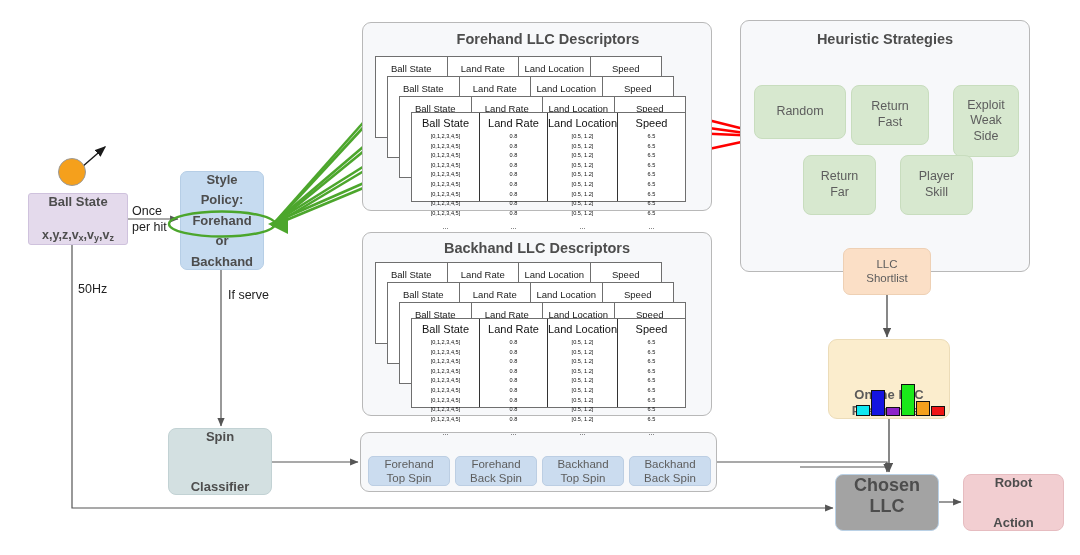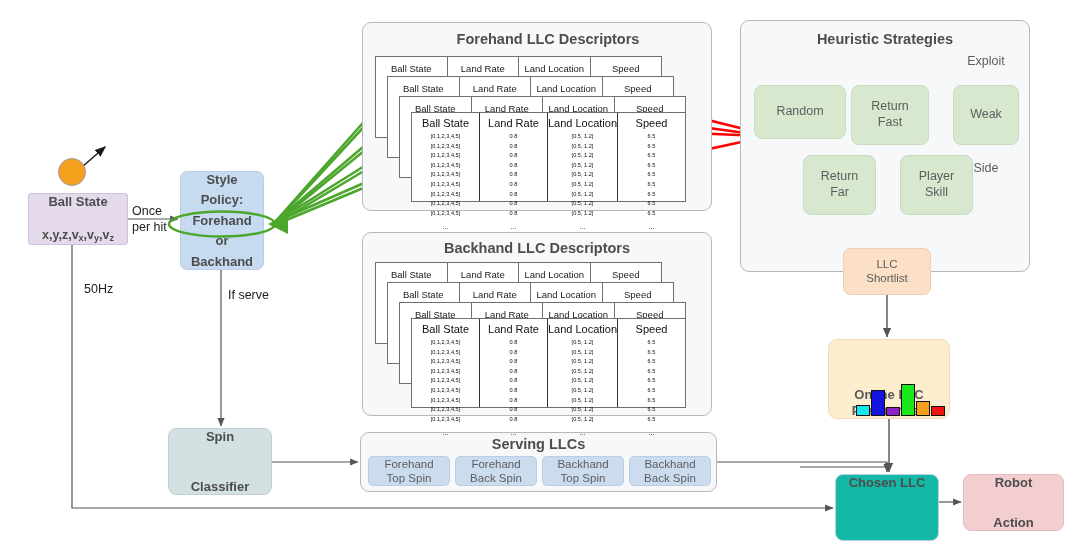--- a/index.html
+++ b/index.html
@@ -19,22 +19,22 @@
              background:#e4daec;border:1px solid #cfc2dd;font-size:13px;}
   .ballstate .l2{font-size:12.5px;margin-top:1px;}
   .ballstate sub{font-size:9px;vertical-align:-2px;}
 
   .stylepolicy{left:180px;top:171px;width:84px;height:99px;border-radius:7px;
                background:#c6dbf0;border:1px solid #b6cee6;font-size:13px;}
 
   .spinclf{left:168px;top:428px;width:104px;height:67px;border-radius:8px;
            background:#d3e0e1;border:1px solid #c2d2d4;font-size:13px;}
 
-  .chosenllc{left:835px;top:474px;width:104px;height:67px;border-radius:8px;
-             background:#14b8a6;border:1px solid #bad1e6;font-size:13px;}
+  .chosenllc{left:835px;top:474px;width:104px;height:57px;border-radius:8px;
+             background:#a3a3a3;border:1px solid #bad1e6;font-size:18px;}
 
   .robotaction{left:963px;top:474px;width:101px;height:57px;border-radius:8px;
                background:#f2ced1;border:1px solid #e6bcc0;font-size:13px;}
 
   .onlineprefs{left:828px;top:339px;width:122px;height:80px;border-radius:9px;
                background:#fbedcd;border:1px solid #ecdcb8;font-size:13px;
                color:#5a5a5a;justify-content:flex-end;padding-top:9px;}
 
   .llcshort{left:843px;top:248px;width:88px;height:47px;border-radius:7px;
             background:#fbdfc6;border:1px solid #eed0b4;font-size:11.5px;
@@ -173,21 +173,21 @@
 
   <div class="ball-icon"></div>
 
   <div class="node ballstate">
     <div>Ball State</div>
     <div class="l2">x,y,z,v<sub>x</sub>,v<sub>y</sub>,v<sub>z</sub></div>
   </div>
 
   <div class="label" style="left:132px;top:204px;">Once</div>
   <div class="label" style="left:132px;top:220px;">per hit</div>
-  <div class="label" style="left:78px;top:282px;margin-left:6px;">50Hz</div>
+  <div class="label" style="left:78px;top:282px;">50Hz</div>
   <div class="label" style="left:228px;top:288px;">If serve</div>
 
   <div class="node stylepolicy">
     <div>Style</div>
     <div>Policy:</div>
     <div>Forehand</div>
     <div>or</div>
     <div>Backhand</div>
   </div>
 
@@ -371,21 +371,21 @@
   <div class="panel heur-panel"></div>
   <div class="panel-title" style="left:740px;top:31px;width:290px;">Heuristic Strategies</div>
 
   <div class="hbox" style="left:754px;top:85px;width:92px;height:54px;">
     <span>Random</span>
   </div>
   <div class="hbox" style="left:851px;top:85px;width:78px;height:60px;flex-direction:column;">
     <span>Return</span>
     <span>Fast</span>
   </div>
-  <div class="hbox" style="left:953px;top:85px;width:66px;height:60px;flex-direction:column;gap:38px;">
+  <div class="hbox" style="left:953px;top:85px;width:66px;height:72px;flex-direction:column;">
     <span>Exploit</span>
     <span>Weak</span>
     <span>Side</span>
   </div>
   <div class="hbox" style="left:803px;top:155px;width:73px;height:60px;flex-direction:column;">
     <span>Return</span>
     <span>Far</span>
   </div>
   <div class="hbox" style="left:900px;top:155px;width:73px;height:60px;flex-direction:column;">
     <span>Player</span>
@@ -404,21 +404,20 @@
   <div class="bars" id="pref-bars" style="left:856px;top:386px;height:30px;">
       <i style="width: 12px; height: 9px; background: rgb(18, 232, 240);"></i>
       <i style="width: 12px; height: 24px; background: rgb(20, 20, 224);"></i>
       <i style="width: 12px; height: 7px; background: rgb(142, 35, 200);"></i>
       <i style="width: 12px; height: 30px; background: rgb(26, 232, 26);"></i>
       <i style="width: 12px; height: 13px; background: rgb(245, 160, 28);"></i>
       <i style="width: 12px; height: 8px; background: rgb(239, 21, 21);"></i>
     </div>
 
   <div class="panel serve-panel"></div>
-  <div class="panel-title" style="left:360px;top:436px;width:357px;">Serving LLCs</div>
 
   <div class="schip" style="left:368px;top:456px;width:82px;height:30px;flex-direction:column;">
     <span>Forehand</span>
     <span>Top Spin</span>
   </div>
   <div class="schip" style="left:455px;top:456px;width:82px;height:30px;flex-direction:column;">
     <span>Forehand</span>
     <span>Back Spin</span>
   </div>
   <div class="schip" style="left:542px;top:456px;width:82px;height:30px;flex-direction:column;">

